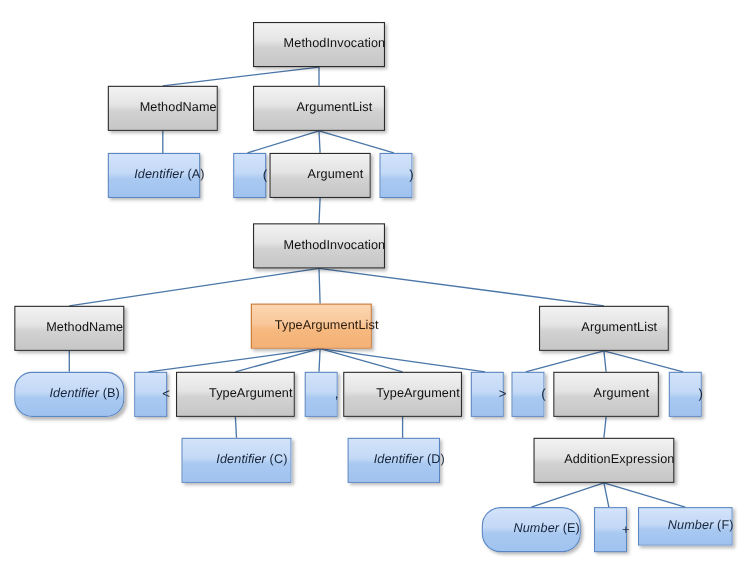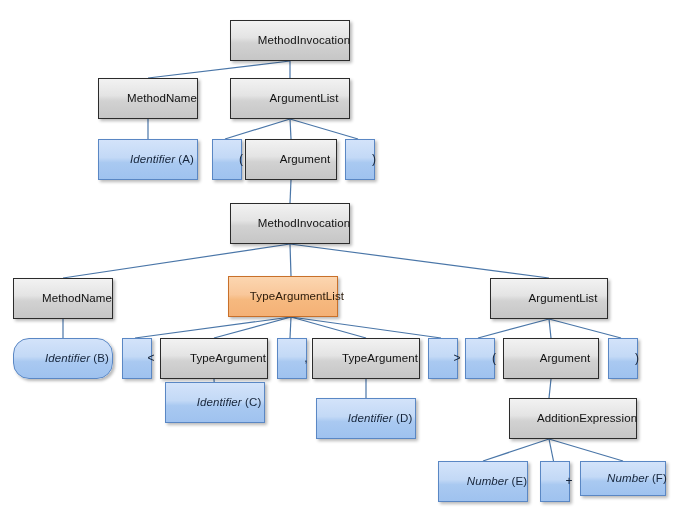--- a/index.html
+++ b/index.html
@@ -97,21 +97,21 @@
     </svg>
 <div class="node nonterminal" style="left: 230px; top: 20px; width: 120px; height: 41px;">
       <span class="lbl">MethodInvocation</span>
     </div>
     <div class="node nonterminal" style="left: 98px; top: 78px; width: 100px; height: 41px;">
       <span class="lbl">MethodName</span>
     </div>
     <div class="node nonterminal" style="left: 230px; top: 78px; width: 120px; height: 41px;">
       <span class="lbl">ArgumentList</span>
     </div>
-    <div class="node terminal" style="left: 98px; top: 139px; width: 100px; height: 41px;">
+    <div class="node terminal" style="left: 98px; top: 139px; width: 84px; height: 41px;">
       <span class="lbl"><em>Identifier</em> (A)</span>
     </div>
     <div class="node terminal token-sym" style="left: 212px; top: 139px; width: 26px; height: 41px;">
       <span class="lbl">(</span>
     </div>
     <div class="node nonterminal" style="left: 245px; top: 139px; width: 92px; height: 41px;">
       <span class="lbl">Argument</span>
     </div>
     <div class="node terminal token-sym" style="left: 345px; top: 139px; width: 26px; height: 41px;">
       <span class="lbl">)</span>
@@ -148,30 +148,30 @@
     </div>
     <div class="node terminal token-sym" style="left: 465px; top: 338px; width: 26px; height: 41px;">
       <span class="lbl">(</span>
     </div>
     <div class="node nonterminal" style="left: 503px; top: 338px; width: 96px; height: 41px;">
       <span class="lbl">Argument</span>
     </div>
     <div class="node terminal token-sym" style="left: 608px; top: 338px; width: 26px; height: 41px;">
       <span class="lbl">)</span>
     </div>
-    <div class="node terminal" style="left: 165px; top: 382px; width: 100px; height: 41px;">
+    <div class="node terminal" style="left: 165px; top: 398px; width: 100px; height: 41px;">
       <span class="lbl"><em>Identifier</em> (C)</span>
     </div>
-    <div class="node terminal" style="left: 316px; top: 398px; width: 100px; height: 41px;">
+    <div class="node terminal" style="left: 316px; top: 398px; width: 84px; height: 41px;">
       <span class="lbl"><em>Identifier</em> (D)</span>
     </div>
-    <div class="node nonterminal" style="left: 485px; top: 398px; width: 128px; height: 41px; margin-left: 24px;">
+    <div class="node nonterminal" style="left: 485px; top: 398px; width: 128px; height: 41px;">
       <span class="lbl">AdditionExpression</span>
     </div>
-    <div class="node terminal" style="left: 438px; top: 461px; width: 90px; height: 41px;">
+    <div class="node terminal" style="left: 438px; top: 461px; width: 90px; height: 41px; border-radius: 17px;">
       <span class="lbl"><em>Number</em> (E)</span>
     </div>
     <div class="node terminal token-sym" style="left: 540px; top: 461px; width: 27px; height: 41px;">
       <span class="lbl">+</span>
     </div>
     <div class="node terminal" style="left: 580px; top: 461px; width: 86px; height: 35px;">
       <span class="lbl"><em>Number</em> (F)</span>
     </div>
   </div>
 

